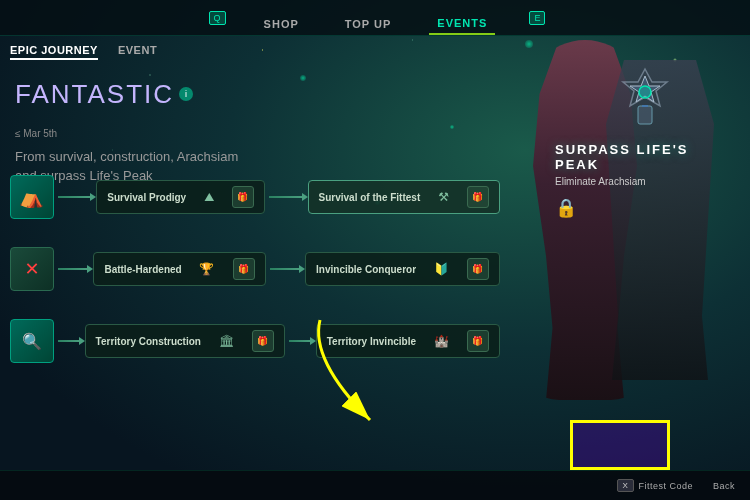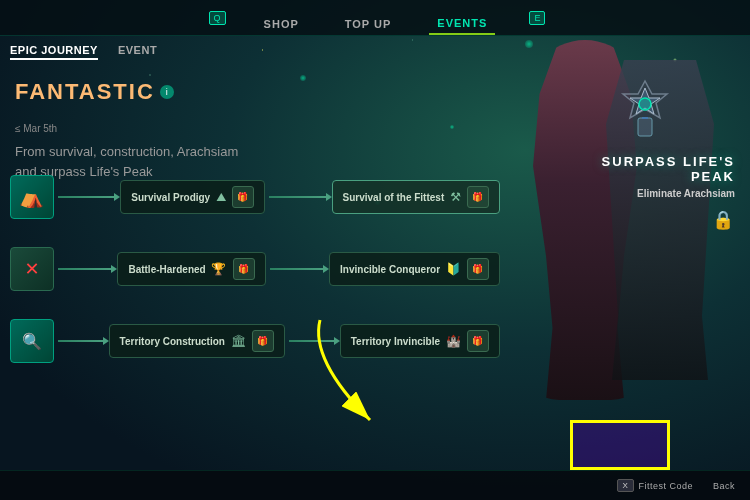--- a/index.html
+++ b/index.html
@@ -139,23 +139,23 @@
     .left-panel {
       position: absolute;
       top: 70px;
       left: 0;
       width: 260px;
       z-index: 5;
       padding: 10px 15px;
     }
 
     .event-title {
-      font-size: 22px;
-      font-weight: 700;
-      color: #fdba74;
+      font-size: 26px;
+      font-weight: 400;
+      color: #c4b5fd;
       letter-spacing: 2px;
       text-transform: uppercase;
       line-height: 1.1;
     }
 
     .event-info-icon {
       display: inline-block;
       width: 14px;
       height: 14px;
       background: rgba(0,200,150,0.6);
@@ -247,21 +247,21 @@
     }
 
     
     .quest-node {
       background: rgba(10,30,25,0.85);
       border: 1px solid #2a5a45;
       border-radius: 4px;
       padding: 5px 10px;
       display: flex;
       align-items: center;
-      gap: 6px;
+      gap: 18px;
       min-width: 130px;
     }
 
     .quest-node.highlighted {
       border-color: #4aa080;
       background: rgba(20,50,40,0.9);
     }
 
     .quest-node-label {
       color: #ccddcc;
@@ -283,25 +283,25 @@
       display: flex;
       align-items: center;
       justify-content: center;
       font-size: 9px;
       color: #80c0a0;
     }
 
     
     .right-panel {
       position: absolute;
-      top: 76px;
+      top: 64px;
       right: 15px;
       width: 180px;
       z-index: 10;
-      text-align: right;
+      text-align: left;
     }
 
     
     .medal-icon {
       width: 70px;
       height: 70px;
       margin: 0 auto 8px;
       position: relative;
     }
 
@@ -316,21 +316,20 @@
       font-weight: 900;
       letter-spacing: 2px;
       text-transform: uppercase;
       text-shadow: 0 0 10px rgba(0,200,150,0.5);
     }
 
     .surpass-subtitle {
       color: #ccc;
       font-size: 10px;
       margin-top: 4px;
-      font-weight: bold;
     }
 
     .lock-icon {
       font-size: 18px;
       color: #888;
       margin-top: 10px;
       display: block;
     }
 
     

